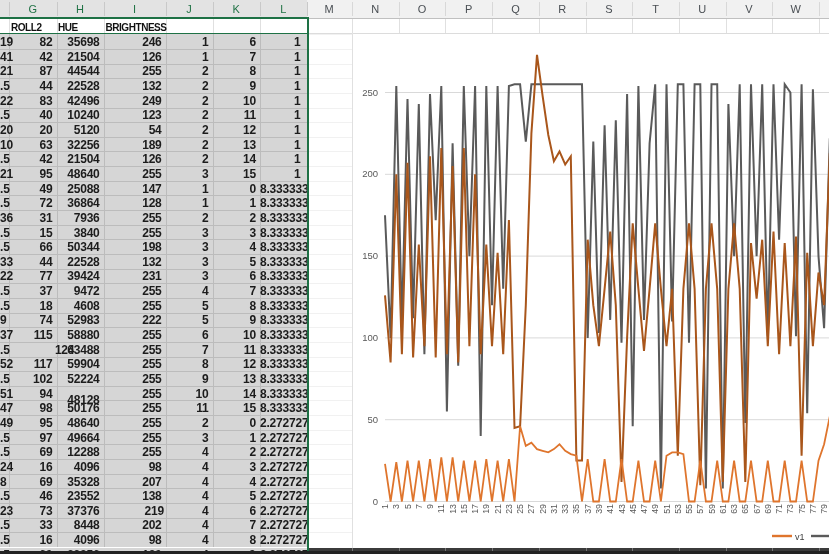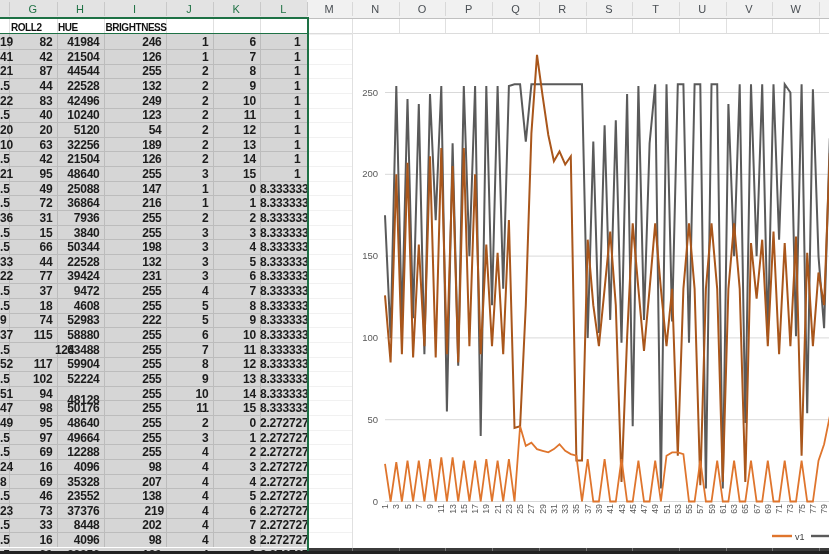--- a/index.html
+++ b/index.html
@@ -109,21 +109,21 @@
 <div class="abs" style="left:0;top:429.8px;width:306.5px;height:1px;background:#bcbcbc"></div>
 <div class="abs" style="left:0;top:444.4px;width:306.5px;height:1px;background:#bcbcbc"></div>
 <div class="abs" style="left:0;top:459.1px;width:306.5px;height:1px;background:#bcbcbc"></div>
 <div class="abs" style="left:0;top:473.7px;width:306.5px;height:1px;background:#bcbcbc"></div>
 <div class="abs" style="left:0;top:488.4px;width:306.5px;height:1px;background:#bcbcbc"></div>
 <div class="abs" style="left:0;top:503.0px;width:306.5px;height:1px;background:#bcbcbc"></div>
 <div class="abs" style="left:0;top:517.6px;width:306.5px;height:1px;background:#bcbcbc"></div>
 <div class="abs" style="left:0;top:532.3px;width:306.5px;height:1px;background:#bcbcbc"></div>
 <div class="cell" style="left:0.0px;top:36.0px;width:5.3px">19</div>
 <div class="cell" style="left:9.3px;top:36.0px;width:43.2px">82</div>
-<div class="cell" style="left:56.5px;top:36.0px;width:43.1px">41984</div>
+<div class="cell" style="left:56.5px;top:36.0px;width:43.1px">35698</div>
 <div class="cell" style="left:103.6px;top:36.0px;width:58.0px">246</div>
 <div class="cell" style="left:165.6px;top:36.0px;width:42.9px">1</div>
 <div class="cell" style="left:212.5px;top:36.0px;width:43.5px">6</div>
 <div class="cell" style="left:260.0px;top:36.0px;width:40.5px">1</div>
 <div class="cell" style="left:0.0px;top:50.6px;width:5.3px">41</div>
 <div class="cell" style="left:9.3px;top:50.6px;width:43.2px">42</div>
 <div class="cell" style="left:56.5px;top:50.6px;width:43.1px">21504</div>
 <div class="cell" style="left:103.6px;top:50.6px;width:58.0px">126</div>
 <div class="cell" style="left:165.6px;top:50.6px;width:42.9px">1</div>
 <div class="cell" style="left:212.5px;top:50.6px;width:43.5px">7</div>
@@ -187,21 +187,21 @@
 <div class="cell" style="left:0.0px;top:182.5px;width:5.3px">.5</div>
 <div class="cell" style="left:9.3px;top:182.5px;width:43.2px">49</div>
 <div class="cell" style="left:56.5px;top:182.5px;width:43.1px">25088</div>
 <div class="cell" style="left:103.6px;top:182.5px;width:58.0px">147</div>
 <div class="cell" style="left:165.6px;top:182.5px;width:42.9px">1</div>
 <div class="cell" style="left:212.5px;top:182.5px;width:43.5px">0</div>
 <div class="cell" style="left:260.0px;top:182.5px;width:40.5px">8.333333</div>
 <div class="cell" style="left:0.0px;top:197.2px;width:5.3px">.5</div>
 <div class="cell" style="left:9.3px;top:197.2px;width:43.2px">72</div>
 <div class="cell" style="left:56.5px;top:197.2px;width:43.1px">36864</div>
-<div class="cell" style="left:103.6px;top:197.2px;width:58.0px">216</div>
+<div class="cell" style="left:103.6px;top:197.2px;width:58.0px">128</div>
 <div class="cell" style="left:165.6px;top:197.2px;width:42.9px">1</div>
 <div class="cell" style="left:212.5px;top:197.2px;width:43.5px">1</div>
 <div class="cell" style="left:260.0px;top:197.2px;width:40.5px">8.333333</div>
 <div class="cell" style="left:0.0px;top:211.8px;width:5.3px">36</div>
 <div class="cell" style="left:9.3px;top:211.8px;width:43.2px">31</div>
 <div class="cell" style="left:56.5px;top:211.8px;width:43.1px">7936</div>
 <div class="cell" style="left:103.6px;top:211.8px;width:58.0px">255</div>
 <div class="cell" style="left:165.6px;top:211.8px;width:42.9px">2</div>
 <div class="cell" style="left:212.5px;top:211.8px;width:43.5px">2</div>
 <div class="cell" style="left:260.0px;top:211.8px;width:40.5px">8.333333</div>

